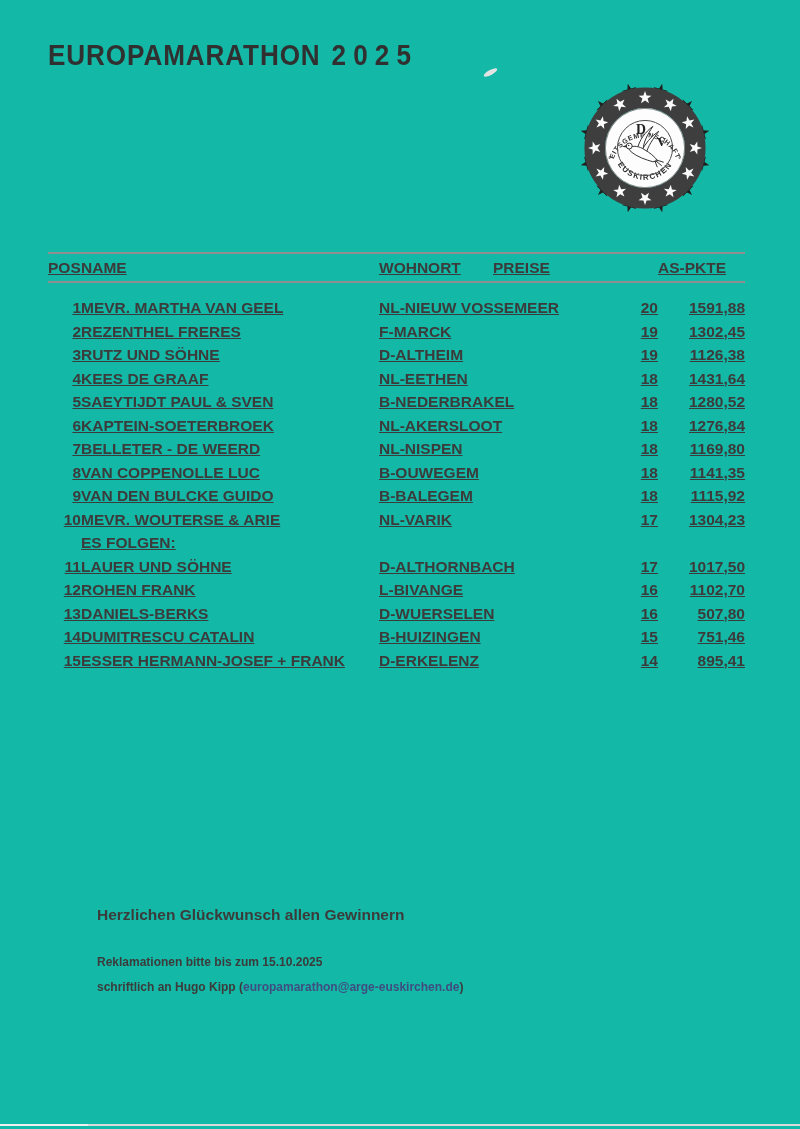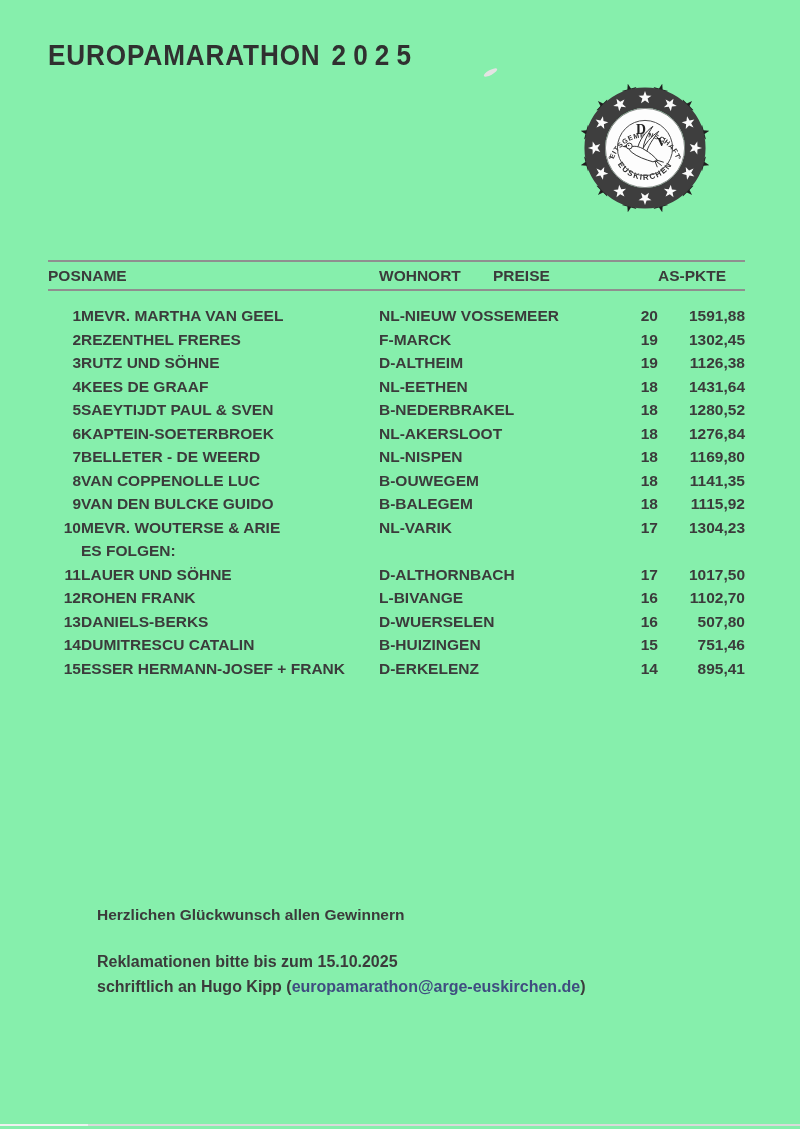--- a/index.html
+++ b/index.html
@@ -1,40 +1,40 @@
 <!DOCTYPE html>
 <html><head>
 <meta charset="utf-8">
 <style>
   html,body { margin:0; padding:0; background:#ffffff; }
   .page {
     position:relative; width:800px; height:1129px;
-    background:#86efac; overflow:hidden;
+    background:#14b8a6; overflow:hidden;
     font-family:"Liberation Sans", sans-serif;
     color:#3a3a3a;
   }
 
   
   .title {
     position:absolute; left:48px; top:40px;
     font-size:29px; font-weight:bold; color:#303030;
     letter-spacing:1px; white-space:nowrap;
     transform:scaleX(0.9); transform-origin:left top;
     line-height:30px;
   }
   .title .year { margin-left:12px; letter-spacing:8px; }
 
   
   .logo { position:absolute; left:581px; top:84px; width:128px; height:128px; }
 
   
   table.results {
-    position:absolute; left:48px; top:260px; width:697px;
+    position:absolute; left:48px; top:252px; width:697px;
     border-collapse:collapse; table-layout:fixed;
-    font-size:15.5px; font-weight:bold; color:#3b3b3b;
+    font-size:15.5px; font-weight:bold; color:#3b3b3b;text-decoration:underline;
   }
   table.results th {
     border-top:2px solid #8f8f8f; border-bottom:2px solid #8f8f8f;
     height:27px; padding:0; font-size:15.5px; text-align:left;
     vertical-align:middle; white-space:nowrap;
   }
   table.results td {
     height:23.5px; line-height:23.5px; padding:0;
     white-space:nowrap; vertical-align:middle;
   }
@@ -56,21 +56,21 @@
   .award {
     position:absolute; left:97px; top:712px;
     font-size:15.5px; font-weight:bold; line-height:24.5px; color:#3b3b3b;
   }
   .congrats {
     position:absolute; left:97px; top:906px;
     font-size:15.5px; font-weight:bold; color:#3b3b3b;
   }
   .reclaim {
     position:absolute; left:97px; top:950px;
-    font-size:16px; font-weight:bold; line-height:24.5px; color:#3b3b3b;
+    font-size:12px; font-weight:bold; line-height:24.5px; color:#3b3b3b;
   }
   .email { color:#3f4d80; cursor:pointer; text-decoration:none; }
 
   
   .scan-edge {
     position:absolute; left:0; top:1124px; width:800px; height:2px;
     background:linear-gradient(to right, #f0f0f0 0 11%, #dadada 11% 100%);
   }
   .smudge-a {
     position:absolute; left:483px; top:70px; width:15px; height:5px;

